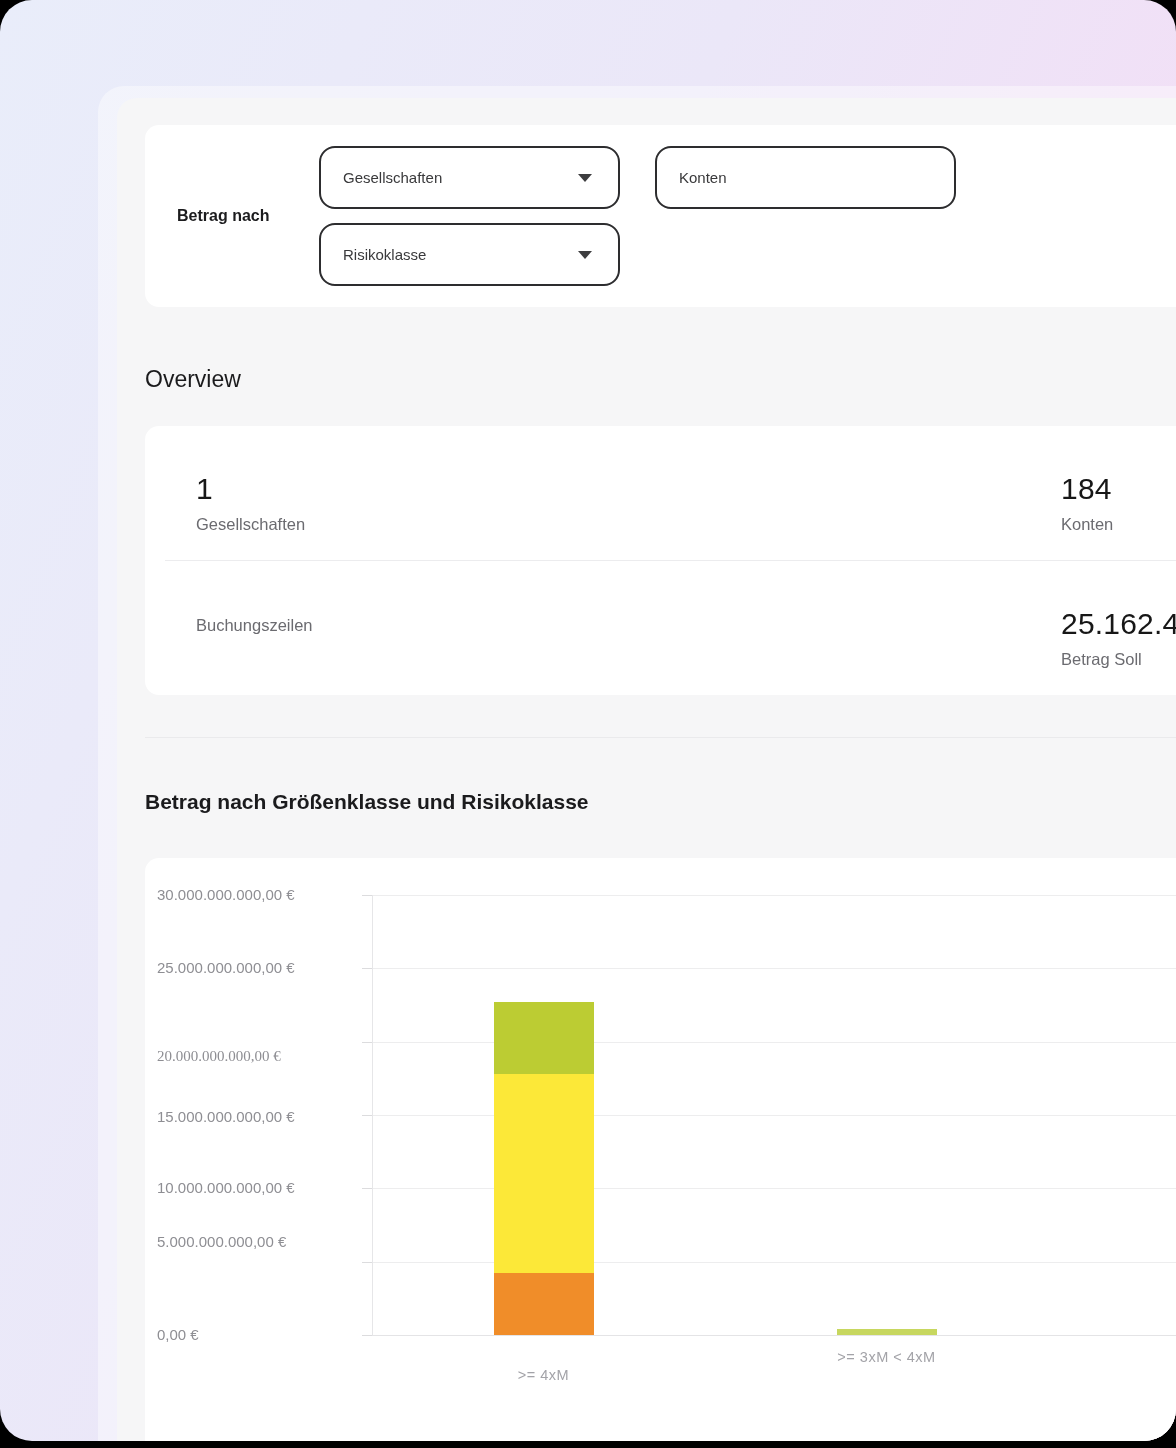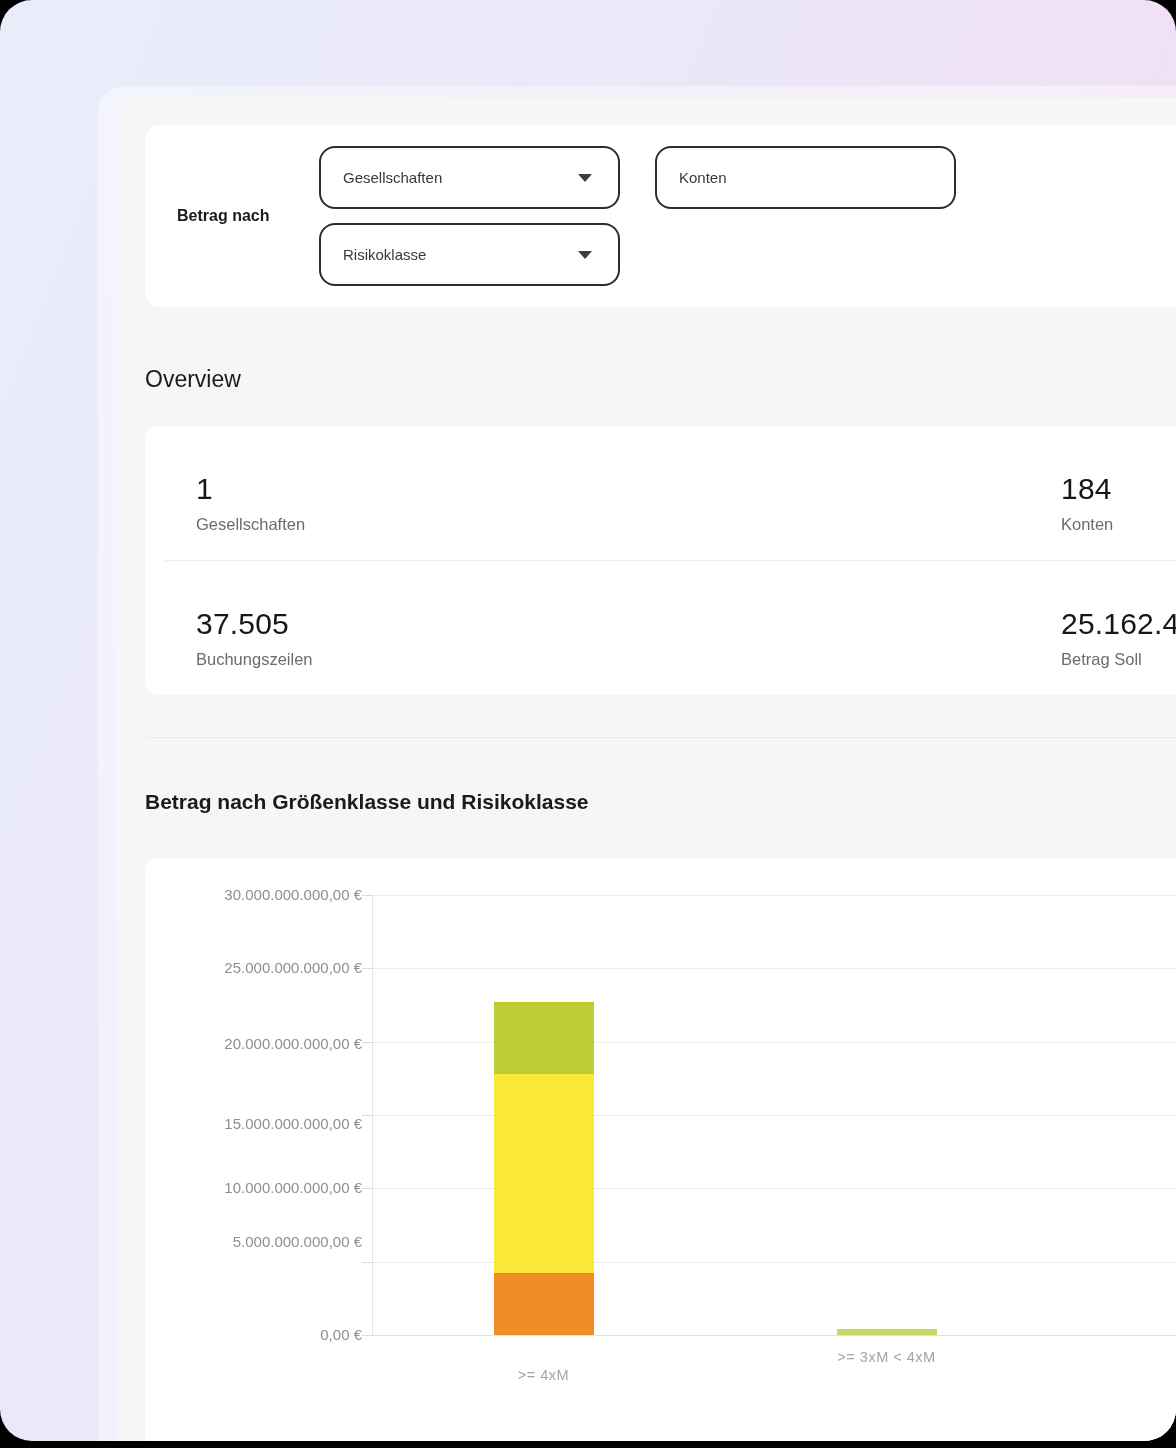--- a/index.html
+++ b/index.html
@@ -44,21 +44,21 @@
   .stat-value{font-size:30px;font-weight:500;color:#171717;letter-spacing:.2px;white-space:nowrap;}
   .stat-label{margin-top:9px;font-size:16.5px;color:#6b6b70;}
   .row-divider{height:1px;background:#ececee;margin-left:20px;}
   
   .separator{margin-top:42px;width:1160px;height:1px;background:#eaeaec;}
   
   .chart-card{margin-top:40px;width:1150px;height:700px;background:#fff;border-radius:14px;position:relative;overflow:hidden;}
   .gridline{position:absolute;height:1px;background:#ededee;left:227px;right:0;}
   .gridline.base{background:#e4e4e6;}
   .tickmark{position:absolute;width:10px;height:1px;background:#dcdcde;}
-  .ytick{position:absolute;width:205px;text-align:right;font-size:15px;color:#8e8e93;line-height:20px;}
+  .ytick{position:absolute;width:205px;text-align:left;font-size:15px;color:#8e8e93;line-height:20px;}
   .axisline{position:absolute;width:1px;background:#e6e6e8;}
   .bar-seg{position:absolute;}
   .xlabel{position:absolute;width:260px;text-align:center;font-size:14.5px;color:#a3a3a8;letter-spacing:.5px;}
 </style>
 </head>
 <body>
 
 <div class="window">
   <div class="outer-panel">
     <div class="content-panel">
@@ -94,21 +94,20 @@
             <div class="stat-label">Gesellschaften</div>
           </div>
           <div>
             <div class="stat-value">184</div>
             <div class="stat-label">Konten</div>
           </div>
         </div>
         <div class="row-divider"></div>
         <div class="stat-row">
           <div>
-            <div class="stat-value">37.505</div>
             <div class="stat-label">Buchungszeilen</div>
           </div>
           <div>
             <div class="stat-value">25.162.4</div>
             <div class="stat-label">Betrag Soll</div>
           </div>
         </div>
       </div>
 
       <div class="separator"></div>
@@ -118,24 +117,24 @@
       <div class="chart-card">
         <div id="chart-plot" style="position:absolute;inset:0;">
             <div class="gridline" style="top: 37px;"></div>
             <div class="tickmark" style="top: 37px; left: 217px;"></div>
             <div class="ytick" style="top: 27px; left: 12px;">30.000.000.000,00 €</div>
             <div class="gridline" style="top: 110.333px;"></div>
             <div class="tickmark" style="top: 110.333px; left: 217px;"></div>
             <div class="ytick" style="top: 100.333px; left: 12px;">25.000.000.000,00 €</div>
             <div class="gridline" style="top: 183.667px;"></div>
             <div class="tickmark" style="top: 183.667px; left: 217px;"></div>
-            <div class="ytick" style="top: 176px; left: 12px;">20.000.000.000,00 €</div>
+            <div class="ytick" style="top: 188px; left: 12px; font-family: Liberation Serif, serif;">20.000.000.000,00 €</div>
             <div class="gridline" style="top: 257px;"></div>
             <div class="tickmark" style="top: 257px; left: 217px;"></div>
-            <div class="ytick" style="top: 256px; left: 12px;">15.000.000.000,00 €</div>
+            <div class="ytick" style="top: 249px; left: 12px;">15.000.000.000,00 €</div>
             <div class="gridline" style="top: 330.333px;"></div>
             <div class="tickmark" style="top: 330.333px; left: 217px;"></div>
             <div class="ytick" style="top: 320.333px; left: 12px;">10.000.000.000,00 €</div>
             <div class="gridline" style="top: 403.667px;"></div>
             <div class="tickmark" style="top: 403.667px; left: 217px;"></div>
             <div class="ytick" style="top: 374px; left: 12px;">5.000.000.000,00 €</div>
             <div class="gridline base" style="top: 477px;"></div>
             <div class="tickmark" style="top: 477px; left: 217px;"></div>
             <div class="ytick" style="top: 467px; left: 12px;">0,00 €</div>
             <div class="axisline" style="left: 227px; top: 37px; height: 440px;"></div>

